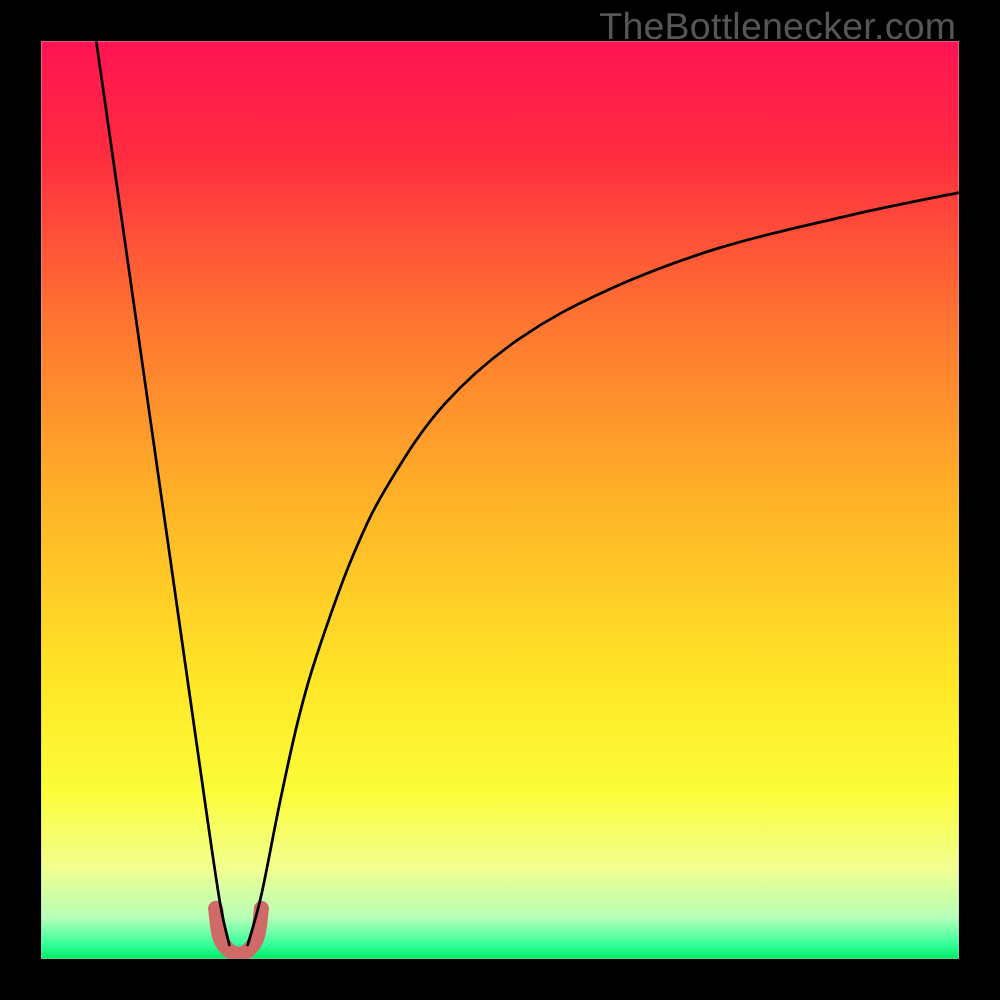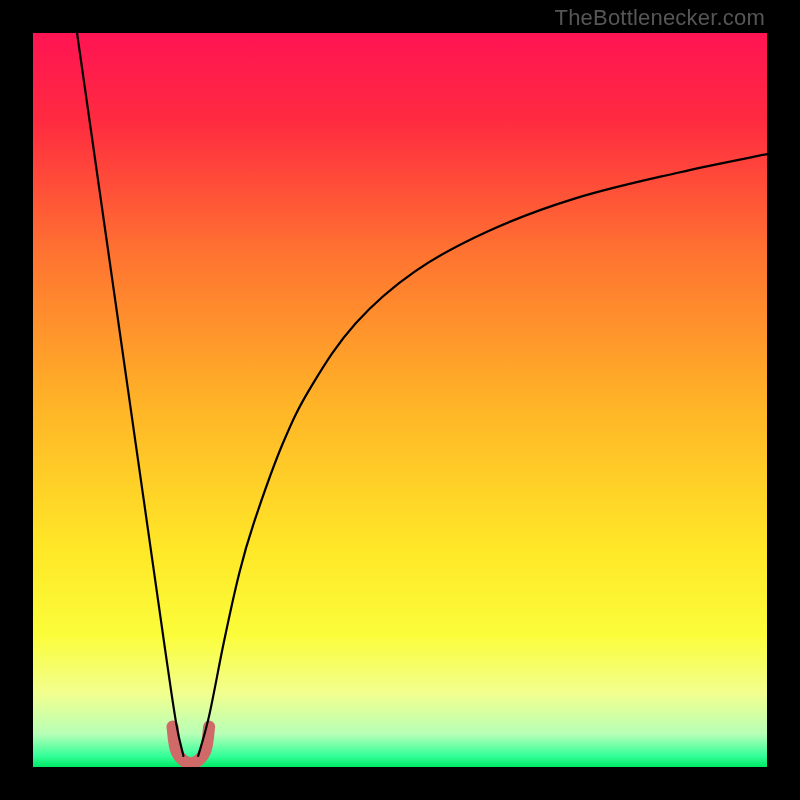--- a/index.html
+++ b/index.html
@@ -22,21 +22,21 @@
     background: #fff;
   }
   .plot svg {
     display: block;
     width: 100%;
     height: 100%;
   }
   .watermark {
     position: absolute;
     color: #565656;
-    font-size: 22px;
+    font-size: 30px;
     font-weight: 500;
     letter-spacing: 0.2px;
     user-select: none;
   }
 </style>
 </head>
 <body>
 
 <div class="frame">
   <div class="plot" id="plot" style="left: 33px; top: 33px; width: 734px; height: 734px;">

